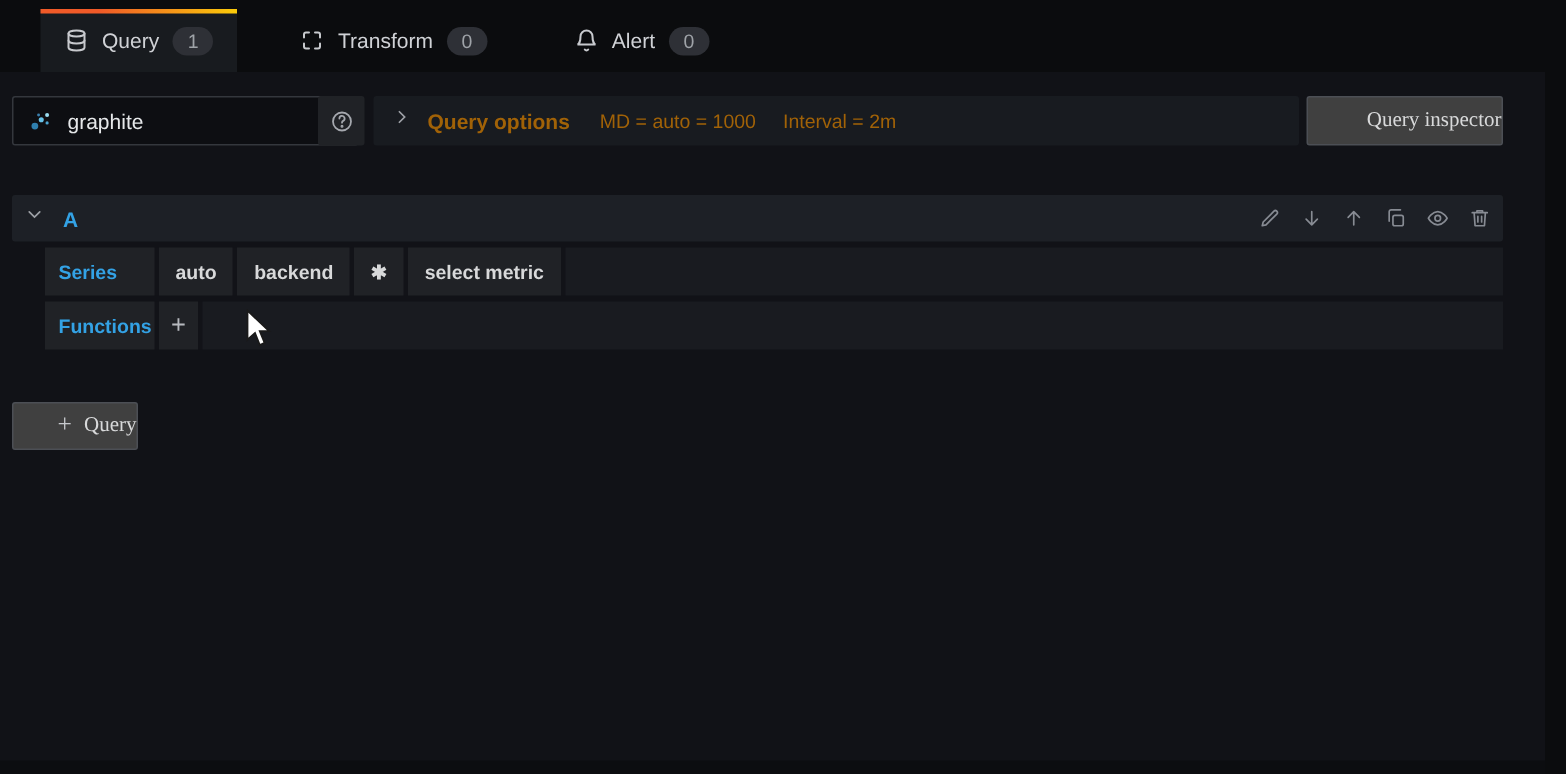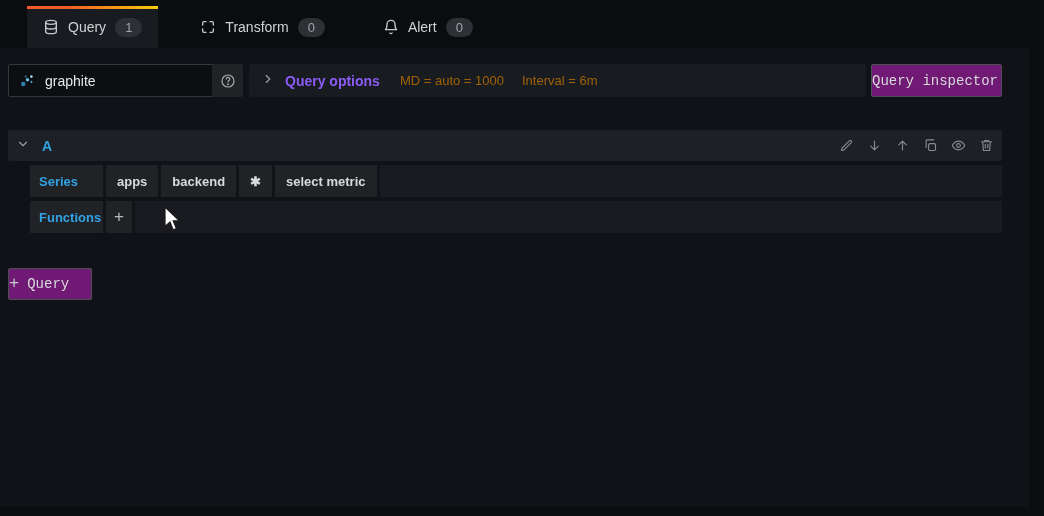--- a/index.html
+++ b/index.html
@@ -52,27 +52,27 @@
     position: absolute; left: 212px; top: 64px; width: 31px; height: 33px;
     background: #202226; border-radius: 2px;
     display: flex; align-items: center; justify-content: center; cursor: pointer;
   }
   .options-bar {
     position: absolute; left: 249px; top: 64px; width: 617px; height: 33px;
     background: #181b20; border-radius: 2px;
     display: flex; align-items: center; gap: 10px; padding: 0 12px;
     cursor: pointer;
   }
-  .options-bar .opt-label { color: #8b5cf6; font-size: 14px; font-weight: 600; margin-right: 10px; }
+  .options-bar .opt-label { color: #a16207; font-size: 14px; font-weight: 600; margin-right: 10px; }
   .options-bar .opt-stat { color: #a16207; font-size: 13px; margin-right: 8px; }
   .btn-secondary {
-    background: #701a75; border: 1px solid #4c4f55; border-radius: 2px;
+    background: #404040; border: 1px solid #4c4f55; border-radius: 2px;
     color: #d8d9da; font-size: 14px; font-weight: 500;
-    display: flex; align-items: center; justify-content: flex-start; gap: 8px;
-    cursor: pointer; font-family: Liberation Mono, monospace;
+    display: flex; align-items: center; justify-content: flex-end; gap: 8px;
+    cursor: pointer; font-family: Liberation Serif, serif;
   }
   .inspector-btn { position: absolute; left: 871px; top: 64px; width: 131px; height: 33px; }
   
   .row-header {
     position: absolute; left: 8px; top: 130px; width: 994px; height: 31px;
     background: #1d2026; border-radius: 2px;
     display: flex; align-items: center; padding: 0 8px; cursor: pointer;
   }
   .row-header .refid { color: #33a2e5; font-size: 14px; font-weight: 600; margin-left: 12px; }
   .row-actions { margin-left: auto; display: flex; align-items: center; gap: 12px; }
@@ -171,21 +171,21 @@
   </div>
 
   <div class="options-bar">
     <span class="chev">
       <svg viewBox="0 0 24 24" fill="none" stroke-width="2" stroke-linecap="round">
           <path d="M9 6l6 6-6 6"></path>
         </svg>
     </span>
     <span class="opt-label">Query options</span>
     <span class="opt-stat">MD = auto = 1000</span>
-    <span class="opt-stat">Interval = 6m</span>
+    <span class="opt-stat">Interval = 2m</span>
   </div>
 
   <button class="btn-secondary inspector-btn">
     <span>Query inspector</span>
   </button>
 
   <div class="row-header">
     <span class="chev">
       <svg viewBox="0 0 24 24" fill="none" stroke-width="2" stroke-linecap="round">
           <path d="M6 9l6 6 6-6"></path>
@@ -224,21 +224,21 @@
         <svg viewBox="0 0 24 24" fill="none" stroke-width="1.8" stroke-linecap="round" stroke-linejoin="round">
           <path d="M4 6h16M9 6V4h6v2M6 6l1 14h10l1-14"></path>
           <path d="M10 10v6M14 10v6"></path>
         </svg>
       </span>
     </div>
   </div>
 
   <div class="editor-row row-series">
     <div class="cell cell-label">Series</div>
-    <div class="cell cell-seg">apps</div>
+    <div class="cell cell-seg">auto</div>
     <div class="cell cell-seg">backend</div>
     <div class="cell cell-seg">✱</div>
     <div class="cell cell-seg">select metric</div>
     <div class="cell-fill"></div>
   </div>
 
   <div class="editor-row row-functions">
     <div class="cell cell-label">Functions</div>
     <div class="cell cell-plus">+</div>
     <div class="cell-fill"></div>

